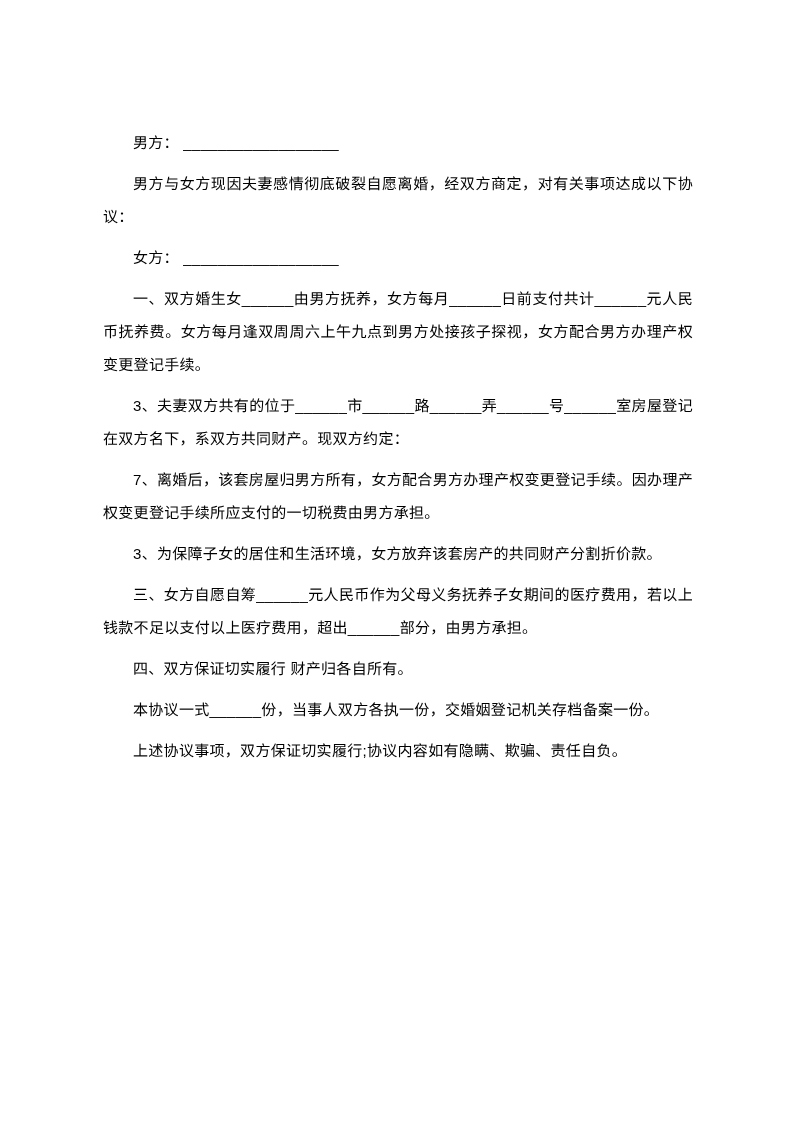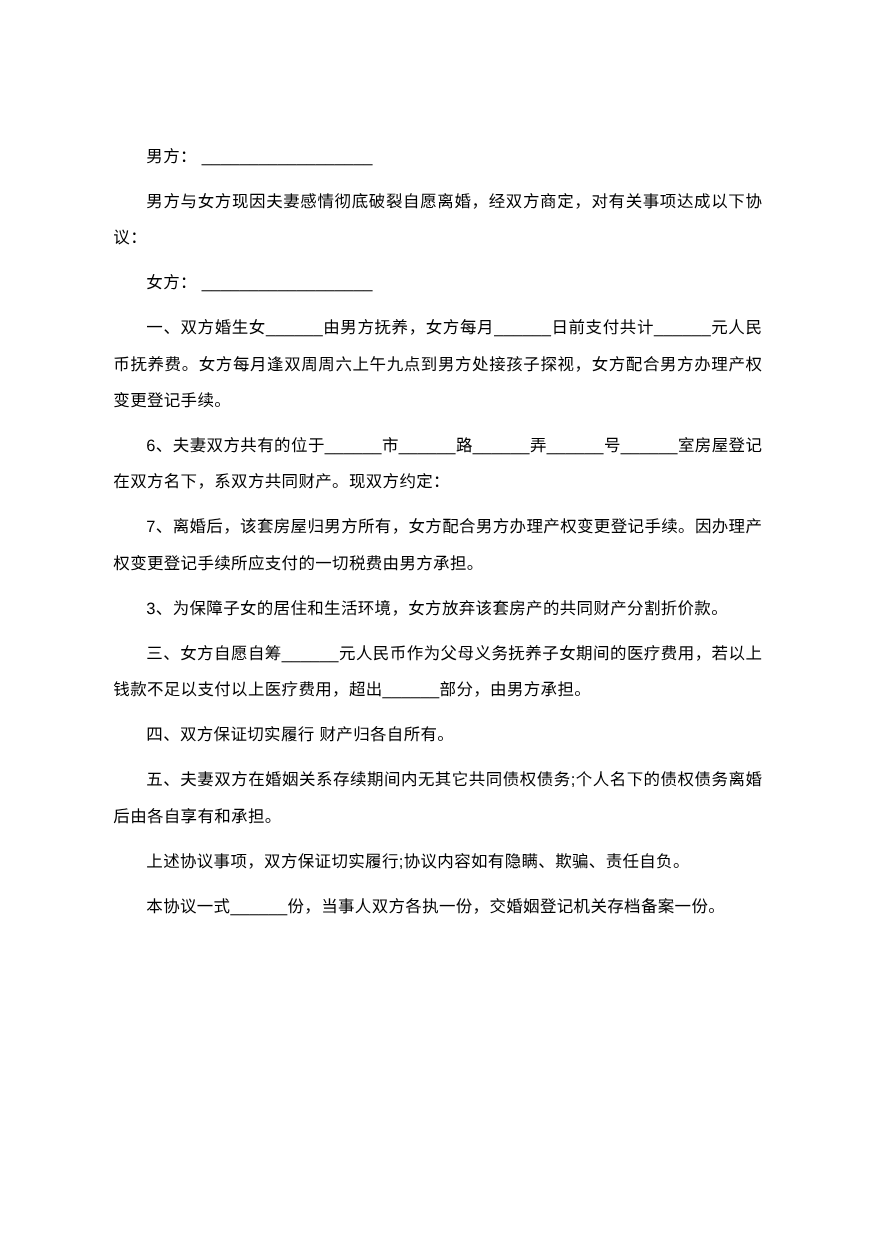--- a/index.html
+++ b/index.html
@@ -30,21 +30,20 @@
   }
 </style>
 </head>
 <body>
 
 <div class="page">
   <p class="para">男方： __________________</p>
   <p class="para">男方与女方现因夫妻感情彻底破裂自愿离婚，经双方商定，对有关事项达成以下协议：</p>
   <p class="para">女方： __________________</p>
   <p class="para">一、双方婚生女______由男方抚养，女方每月______日前支付共计______元人民币抚养费。女方每月逢双周周六上午九点到男方处接孩子探视，女方配合男方办理产权变更登记手续。</p>
-  <p class="para">6、夫妻双方共有的位于______市______路______弄______号______室房屋登记在双方名下，系双方共同财产。现双方约定：</p>
+  <p class="para">3、夫妻双方共有的位于______市______路______弄______号______室房屋登记在双方名下，系双方共同财产。现双方约定：</p>
   <p class="para">7、离婚后，该套房屋归男方所有，女方配合男方办理产权变更登记手续。因办理产权变更登记手续所应支付的一切税费由男方承担。</p>
   <p class="para">3、为保障子女的居住和生活环境，女方放弃该套房产的共同财产分割折价款。</p>
   <p class="para">三、女方自愿自筹______元人民币作为父母义务抚养子女期间的医疗费用，若以上钱款不足以支付以上医疗费用，超出______部分，由男方承担。</p>
   <p class="para">四、双方保证切实履行 财产归各自所有。</p>
-  <p class="para">五、夫妻双方在婚姻关系存续期间内无其它共同债权债务;个人名下的债权债务离婚后由各自享有和承担。</p>
+  <p class="para">本协议一式______份，当事人双方各执一份，交婚姻登记机关存档备案一份。</p>
   <p class="para">上述协议事项，双方保证切实履行;协议内容如有隐瞒、欺骗、责任自负。</p>
-  <p class="para">本协议一式______份，当事人双方各执一份，交婚姻登记机关存档备案一份。</p>
 </div>
 
 </body></html>

